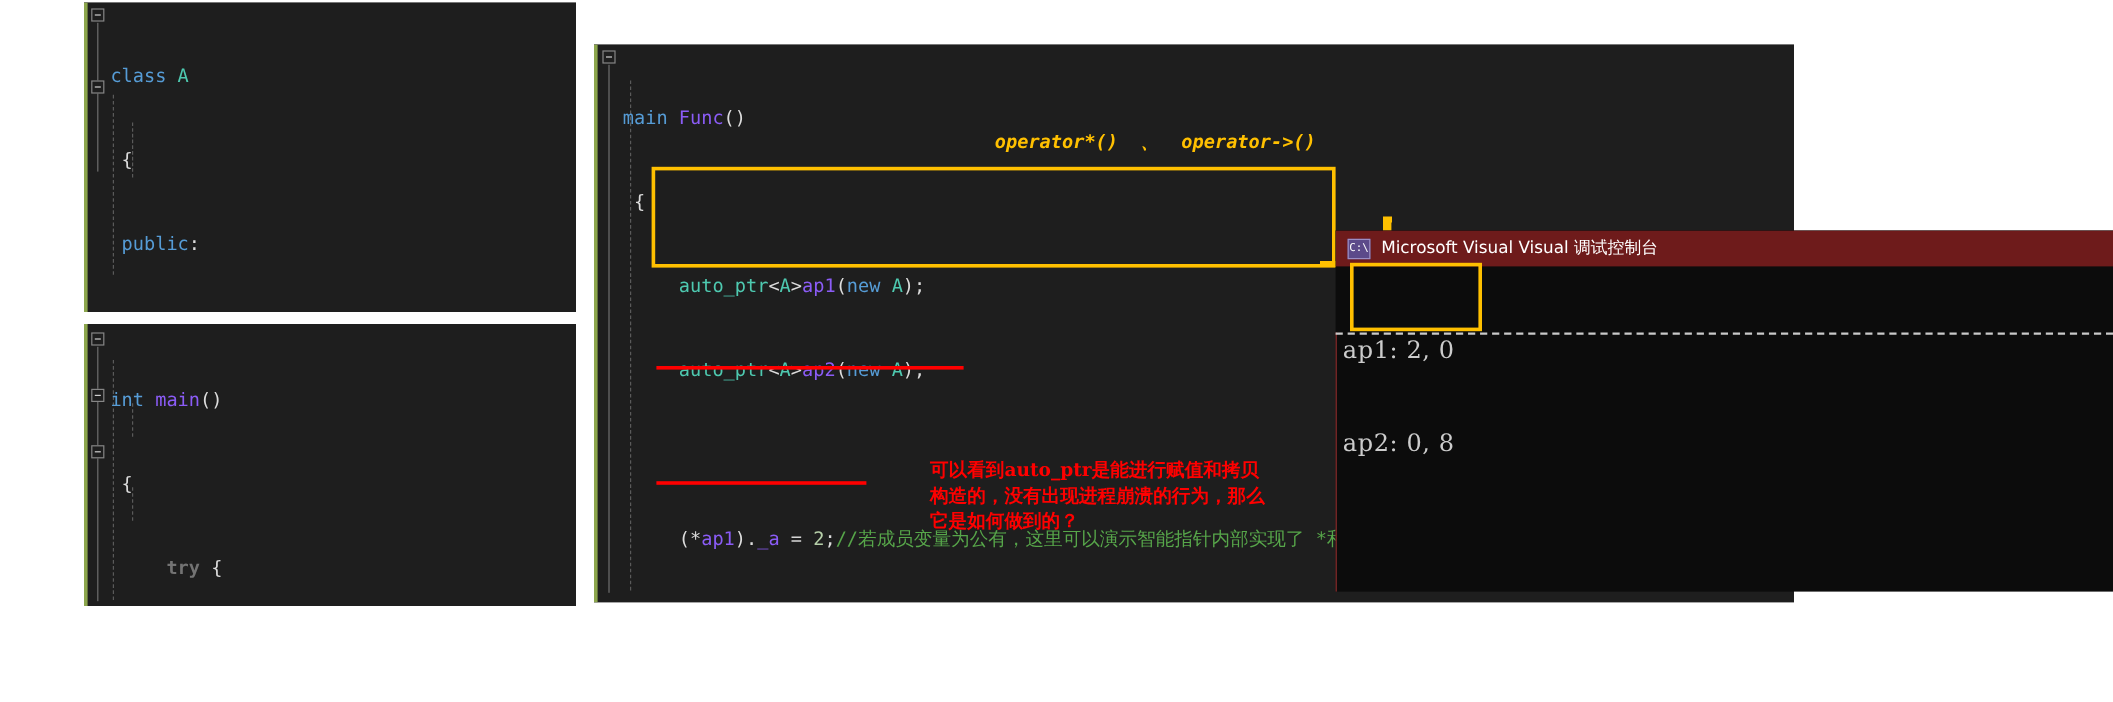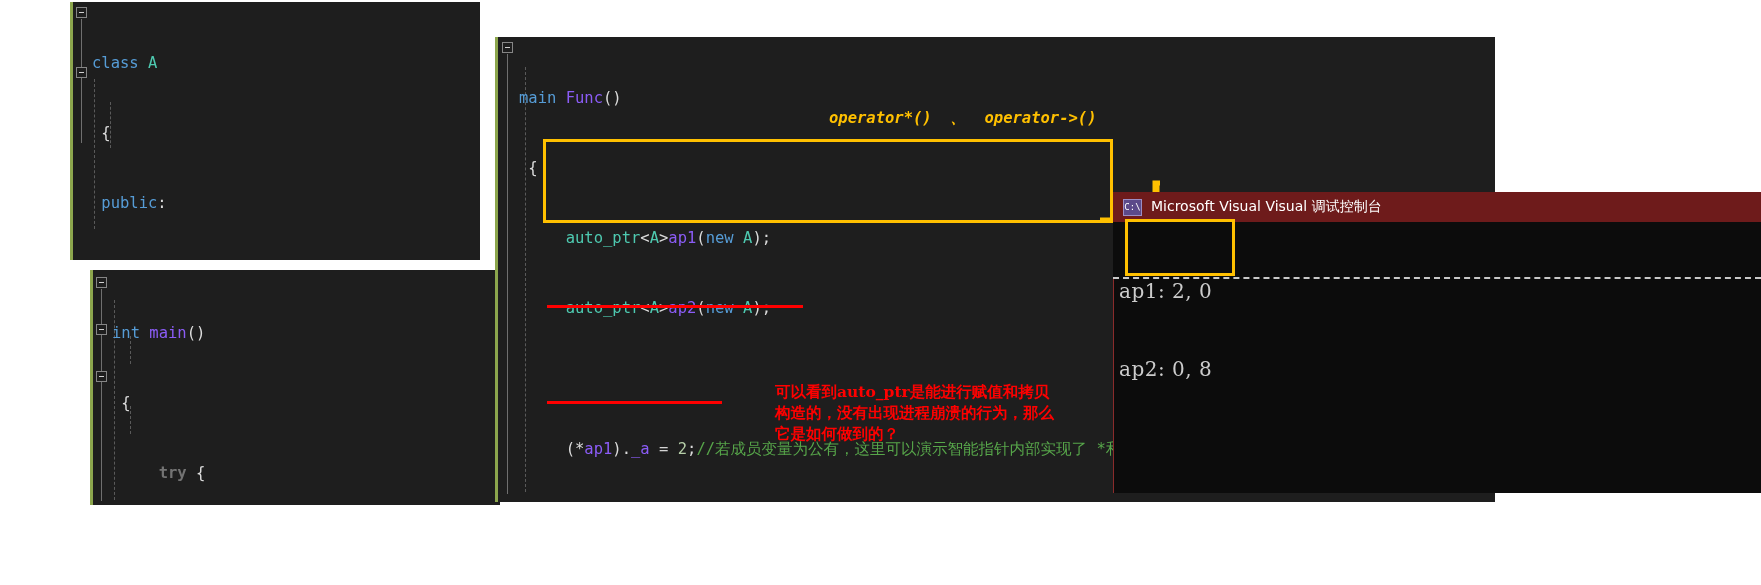--- a/index.html
+++ b/index.html
@@ -51,21 +51,21 @@
   }
   .vline { position:absolute; width:1px; background:#6f6f6f; }
   .vdash {
     position:absolute; width:0; border-left:1px dashed #5a5a5a;
   }
   .scopebar { position:absolute; width:3px; background:#8ca64d; }
 
   
   #panel-class { left:70px; top:2px; width:410px; height:258px; }
   
-  #panel-main  { left:70px; top:270px; width:410px; height:235px;margin-left:20px; }
+  #panel-main  { left:70px; top:270px; width:410px; height:235px; }
   
   #panel-func  { left:495px; top:37px; width:1000px; height:465px; }
 
   
   .yellow-box {
     position:absolute;
     border:3px solid #ffc000;
     pointer-events:none;
   }
   #box-deref { left:543px; top:139px; width:570px; height:84px; }

